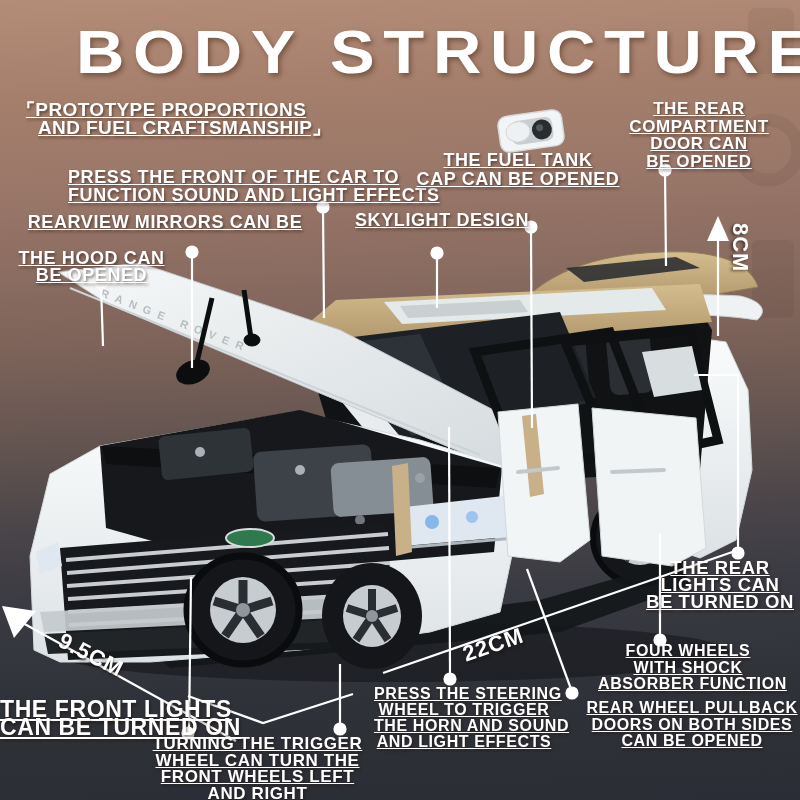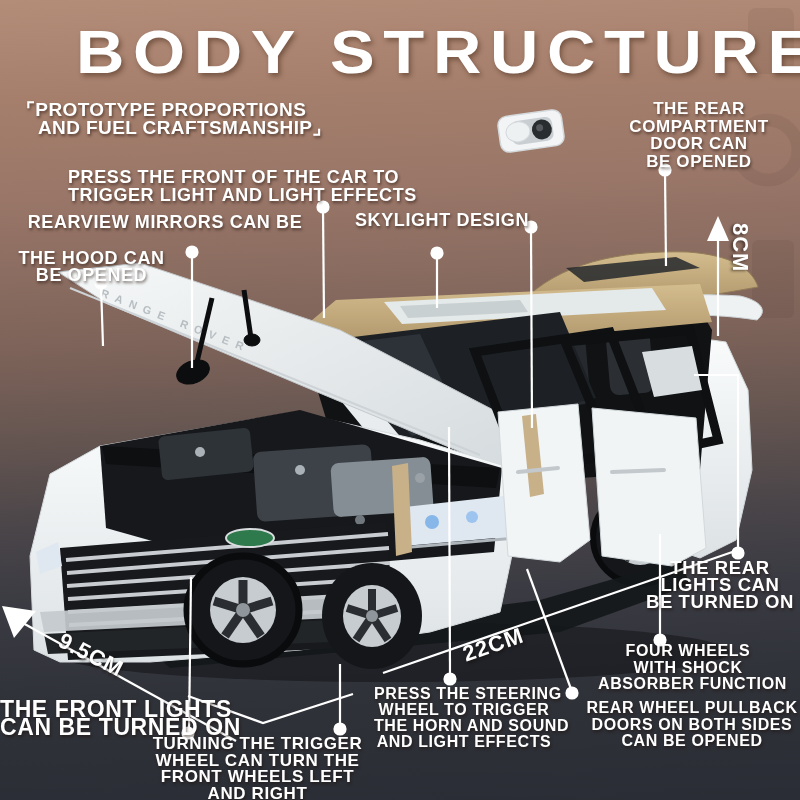--- a/index.html
+++ b/index.html
@@ -13,21 +13,21 @@
   }
   .ttl{
     position:absolute;left:76px;top:16px;
     font-size:62px;font-weight:800;color:#ffffff;letter-spacing:8px;
     transform:scaleX(1.08);transform-origin:left top;white-space:nowrap;
     text-shadow:2px 3px 5px rgba(55,28,14,.45);
   }
   .lbl{
     position:absolute;color:#ffffff;font-weight:700;text-align:center;
     letter-spacing:.6px;line-height:17px;font-size:17px;
-    text-shadow:1px 2px 3px rgba(30,15,8,.55);white-space:nowrap;
+    text-shadow:1px 2px 3px rgba(30,15,8,.55);white-space:nowrap;text-decoration:underline;
   }
   .lbl .ln{display:block;}
   .tagline{text-align:left;font-size:19px;line-height:18px;letter-spacing:.4px;}
   .tagline .ln+.ln{padding-left:12px;}
   .dim{
     position:absolute;color:#fff;font-weight:700;font-size:22px;letter-spacing:1px;
     text-shadow:1px 2px 3px rgba(20,12,8,.6);white-space:nowrap;
   }
   svg{position:absolute;left:0;top:0;}
 </style>
@@ -271,32 +271,36 @@
 
 <div class="ttl">BODY STRUCTURE</div>
 
 <div class="lbl tagline" style="left:26px;top:101px;">
   <span class="ln">⌜PROTOTYPE PROPORTIONS</span>
   <span class="ln">AND FUEL CRAFTSMANSHIP⌟</span>
 </div>
 
 <div class="lbl" style="left:68px;top:169px;width:330px;font-size:18px;line-height:17.5px;">
   <span class="ln">PRESS THE FRONT OF THE CAR TO</span>
-  <span class="ln">TRIGGER LIGHT AND LIGHT EFFECTS</span>
+  <span class="ln">FUNCTION SOUND AND LIGHT EFFECTS</span>
 </div>
 
 <div class="lbl" style="left:5px;top:214px;width:320px;font-size:18px;">
   <span class="ln">REARVIEW MIRRORS CAN BE</span>
 </div>
 
 <div class="lbl" style="left:14px;top:250px;width:155px;font-size:18px;">
   <span class="ln">THE HOOD CAN</span>
   <span class="ln">BE OPENED</span>
 </div>
 
+<div class="lbl" style="left:403px;top:151px;width:230px;font-size:18px;line-height:18.5px;">
+  <span class="ln">THE FUEL TANK</span>
+  <span class="ln">CAP CAN BE OPENED</span>
+</div>
 
 <div class="lbl" style="left:618px;top:100px;width:162px;line-height:17.5px;">
   <span class="ln">THE REAR</span>
   <span class="ln">COMPARTMENT</span>
   <span class="ln">DOOR CAN</span>
   <span class="ln">BE OPENED</span>
 </div>
 
 <div class="lbl" style="left:355px;top:212px;width:165px;font-size:18px;">
   <span class="ln">SKYLIGHT DESIGN</span>

